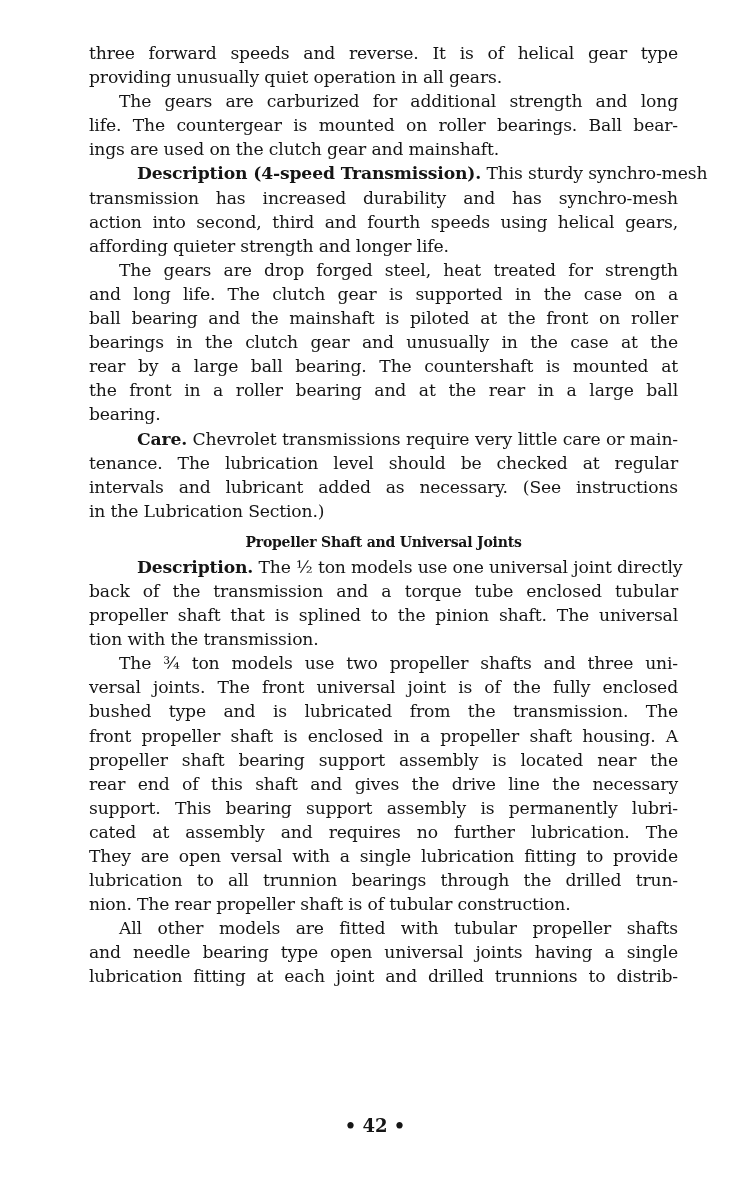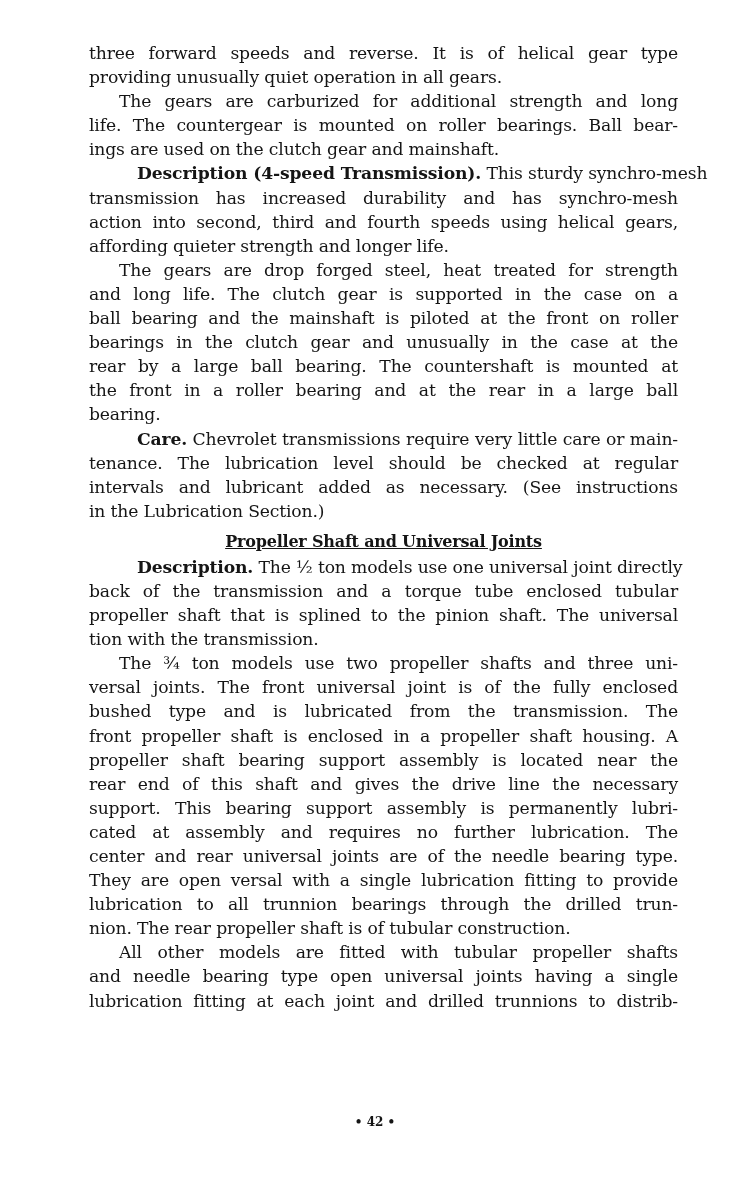--- a/index.html
+++ b/index.html
@@ -38,35 +38,34 @@
       padding-left: 30px;
     }
     .lead {
       font-weight: bold;
       margin-left: 48px;
     }
     .heading {
       display: block;
       text-align: center;
       font-weight: bold;
-      font-size: 16px;
+      font-size: 14px;
       height: 30px;
       line-height: 30px;
       margin-top: 4px;
       margin-bottom: -2px;
       letter-spacing: -0.2px;
-      text-decoration: underline;
     }
     .page-number {
       position: absolute;
       left: 0;
       width: 750px;
       top: 1115px;
       text-align: center;
-      font-size: 12px;
+      font-size: 18px;
       font-weight: bold;
     }
   </style>
 </head>
 <body>
 
 <div class="page" id="page-body">
     <div>
       <span class="line">three forward speeds and reverse. It is of helical gear type</span>
       <span class="line last">providing unusually quiet operation in all gears.</span>
@@ -106,21 +105,20 @@
     </div>
     <div>
       <span class="line indent">The ¾ ton models use two propeller shafts and three uni-</span>
       <span class="line">versal joints. The front universal joint is of the fully enclosed</span>
       <span class="line">bushed type and is lubricated from the transmission. The</span>
       <span class="line">front propeller shaft is enclosed in a propeller shaft housing. A</span>
       <span class="line">propeller shaft bearing support assembly is located near the</span>
       <span class="line">rear end of this shaft and gives the drive line the necessary</span>
       <span class="line">support. This bearing support assembly is permanently lubri-</span>
       <span class="line">cated at assembly and requires no further lubrication. The</span>
-      <span class="line">center and rear universal joints are of the needle bearing type.</span>
       <span class="line">They are open versal with a single lubrication fitting to provide</span>
       <span class="line">lubrication to all trunnion bearings through the drilled trun-</span>
       <span class="line last">nion. The rear propeller shaft is of tubular construction.</span>
     </div>
     <div>
       <span class="line indent">All other models are fitted with tubular propeller shafts</span>
       <span class="line">and needle bearing type open universal joints having a single</span>
       <span class="line">lubrication fitting at each joint and drilled trunnions to distrib-</span>
     </div>
   </div>

